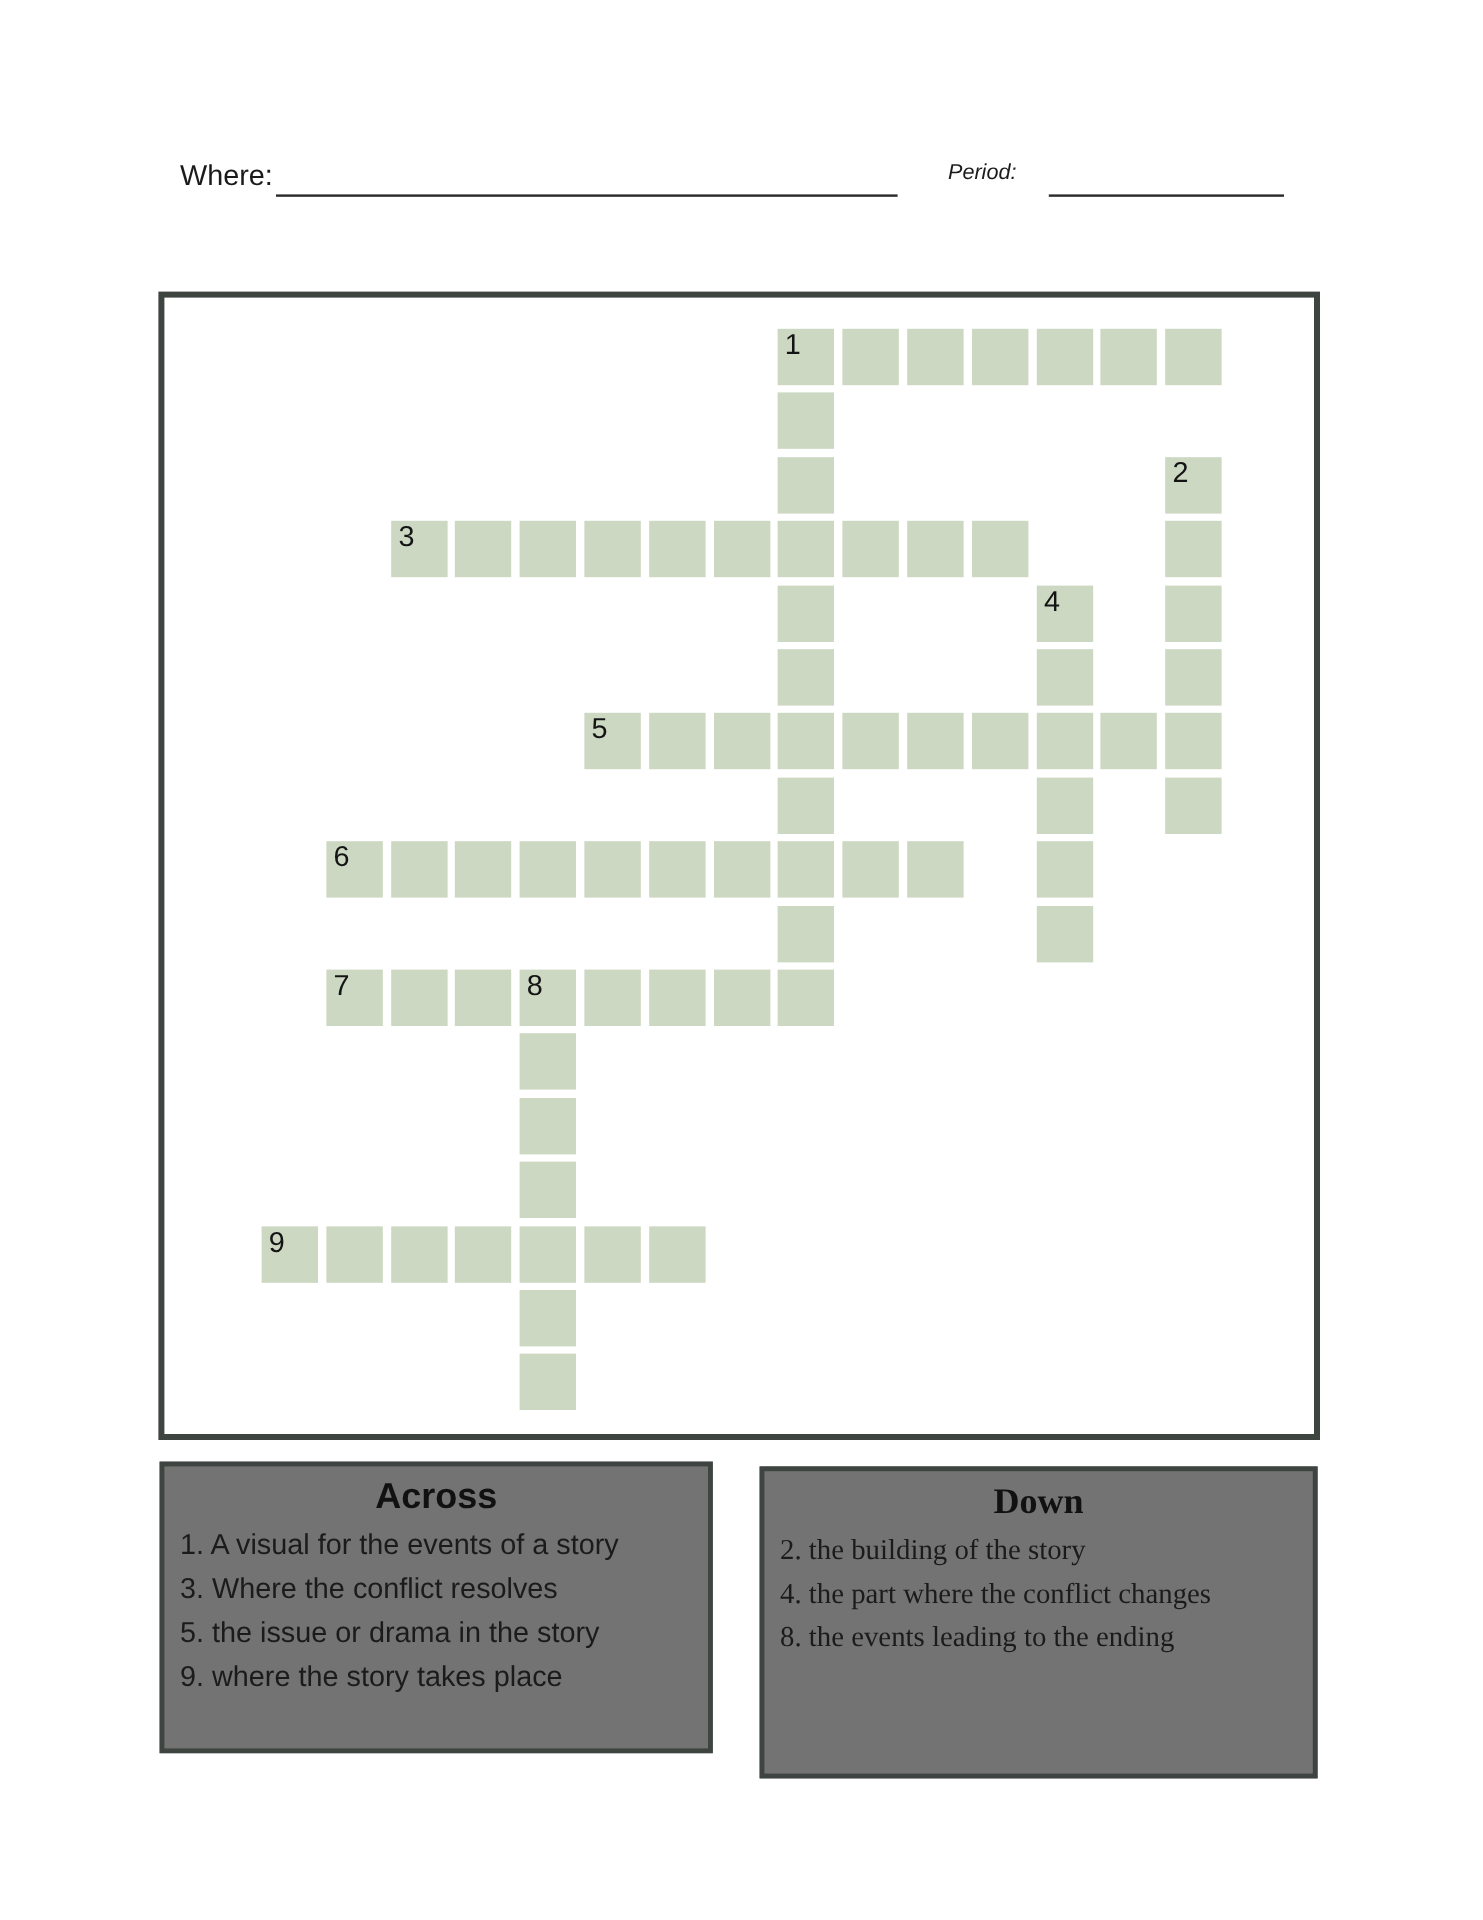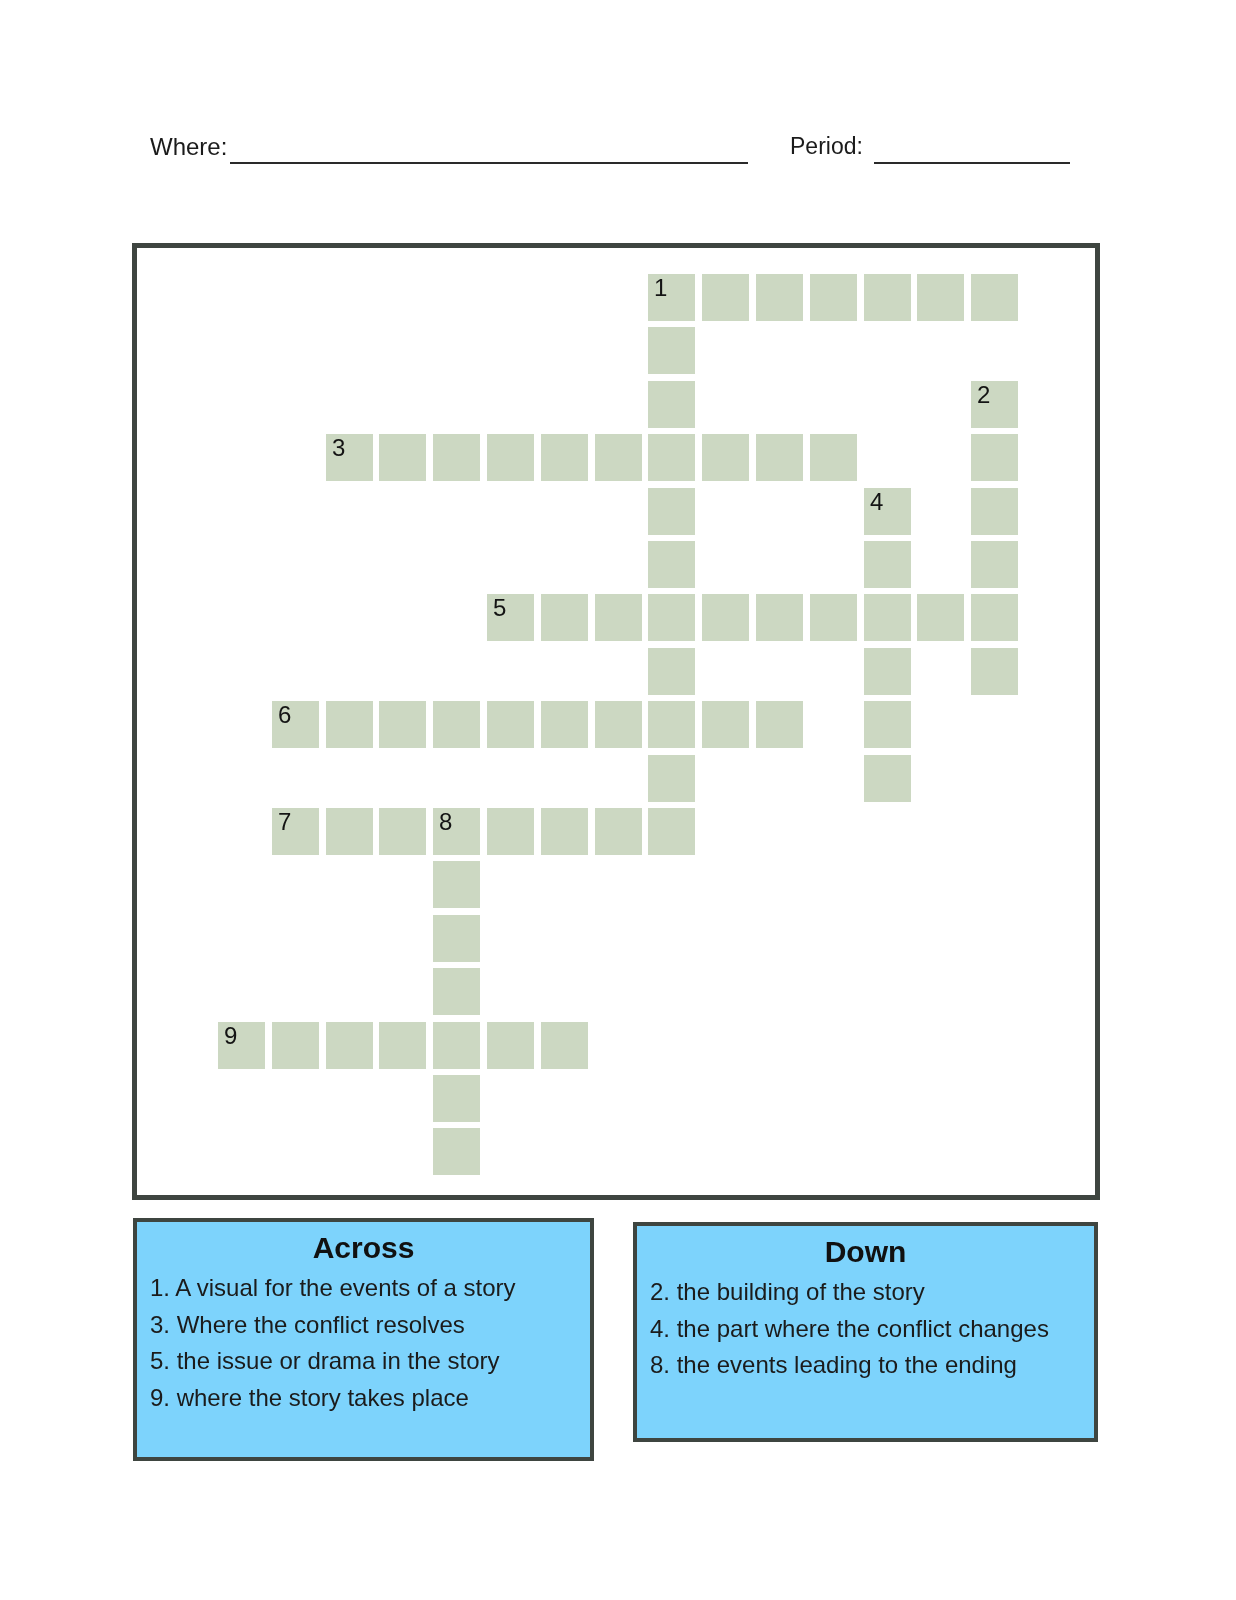--- a/index.html
+++ b/index.html
@@ -18,21 +18,22 @@
     position: absolute; left: 150px; top: 133px;
     font-size: 24px;
   }
   .name-line {
     position: absolute; left: 230px; top: 138px;
     width: 518px; height: 24px;
     border-bottom: 2px solid #2a2a2a;
   }
   .period-label {
     position: absolute; left: 790px; top: 133px;
-    font-size: 23px;
+    font-size: 18px;
+    font-style: italic;
   }
   .period-line {
     position: absolute; left: 874px; top: 138px;
     width: 196px; height: 24px;
     border-bottom: 2px solid #2a2a2a;
   }
   .page-title {
     position: absolute; left: 0; top: 179px; width: 100%;
     text-align: center;
     font-size: 35px; font-weight: 700;
@@ -55,29 +56,29 @@
     position: absolute; left: 6px; top: 1px;
     font-size: 24px; line-height: 26px;
     color: #141414;
   }
 
   
   .clue-box {
     position: absolute;
     border: 4px solid #3e4540;
     box-sizing: border-box;
-    background: #7dd3fc;
+    background: #737373;
   }
   .clue-box.across {
     left: 133px; top: 1218px;
     width: 461px; height: 243px;
   }
   .clue-box.down {
     left: 633px; top: 1222px;
-    width: 465px; height: 220px;
+    width: 465px; height: 260px; font-family: Liberation Serif, serif;
   }
   .clue-title {
     margin: 10px 0 0 0;
     text-align: center;
     font-size: 30px; font-weight: 700;
     line-height: 32px;
     color: #111111;
   }
   .clue-list {
     list-style: none;

